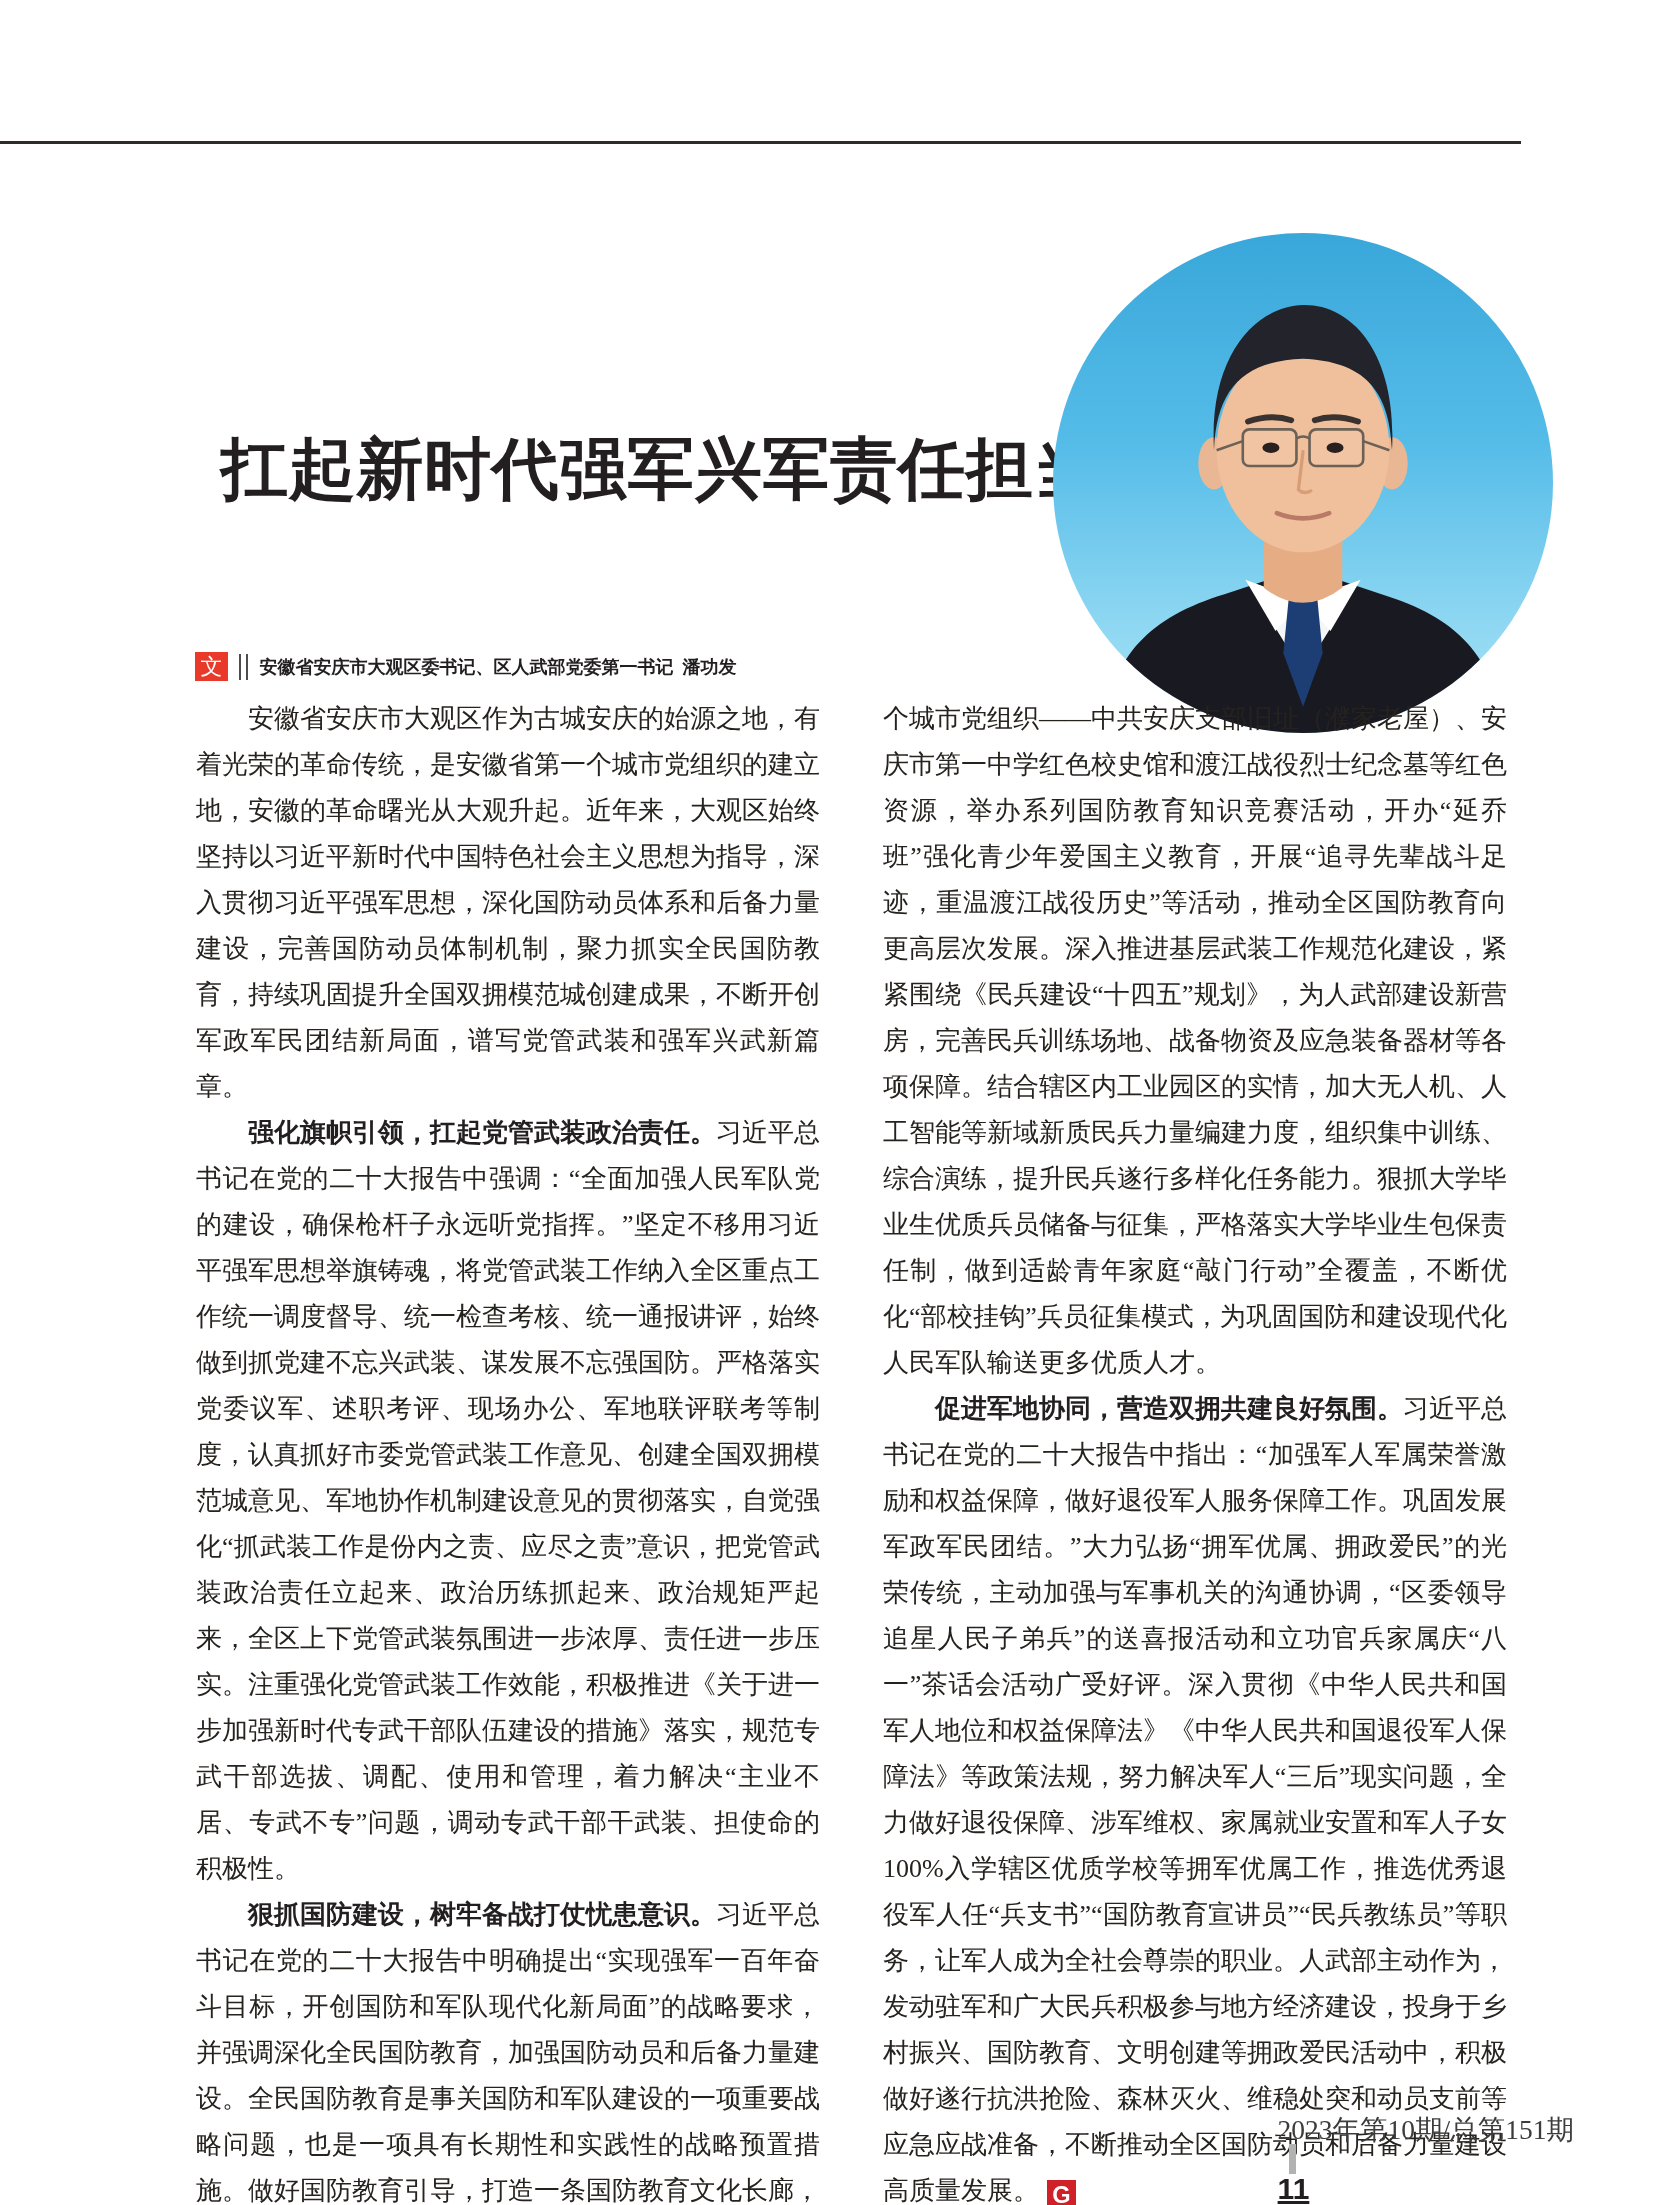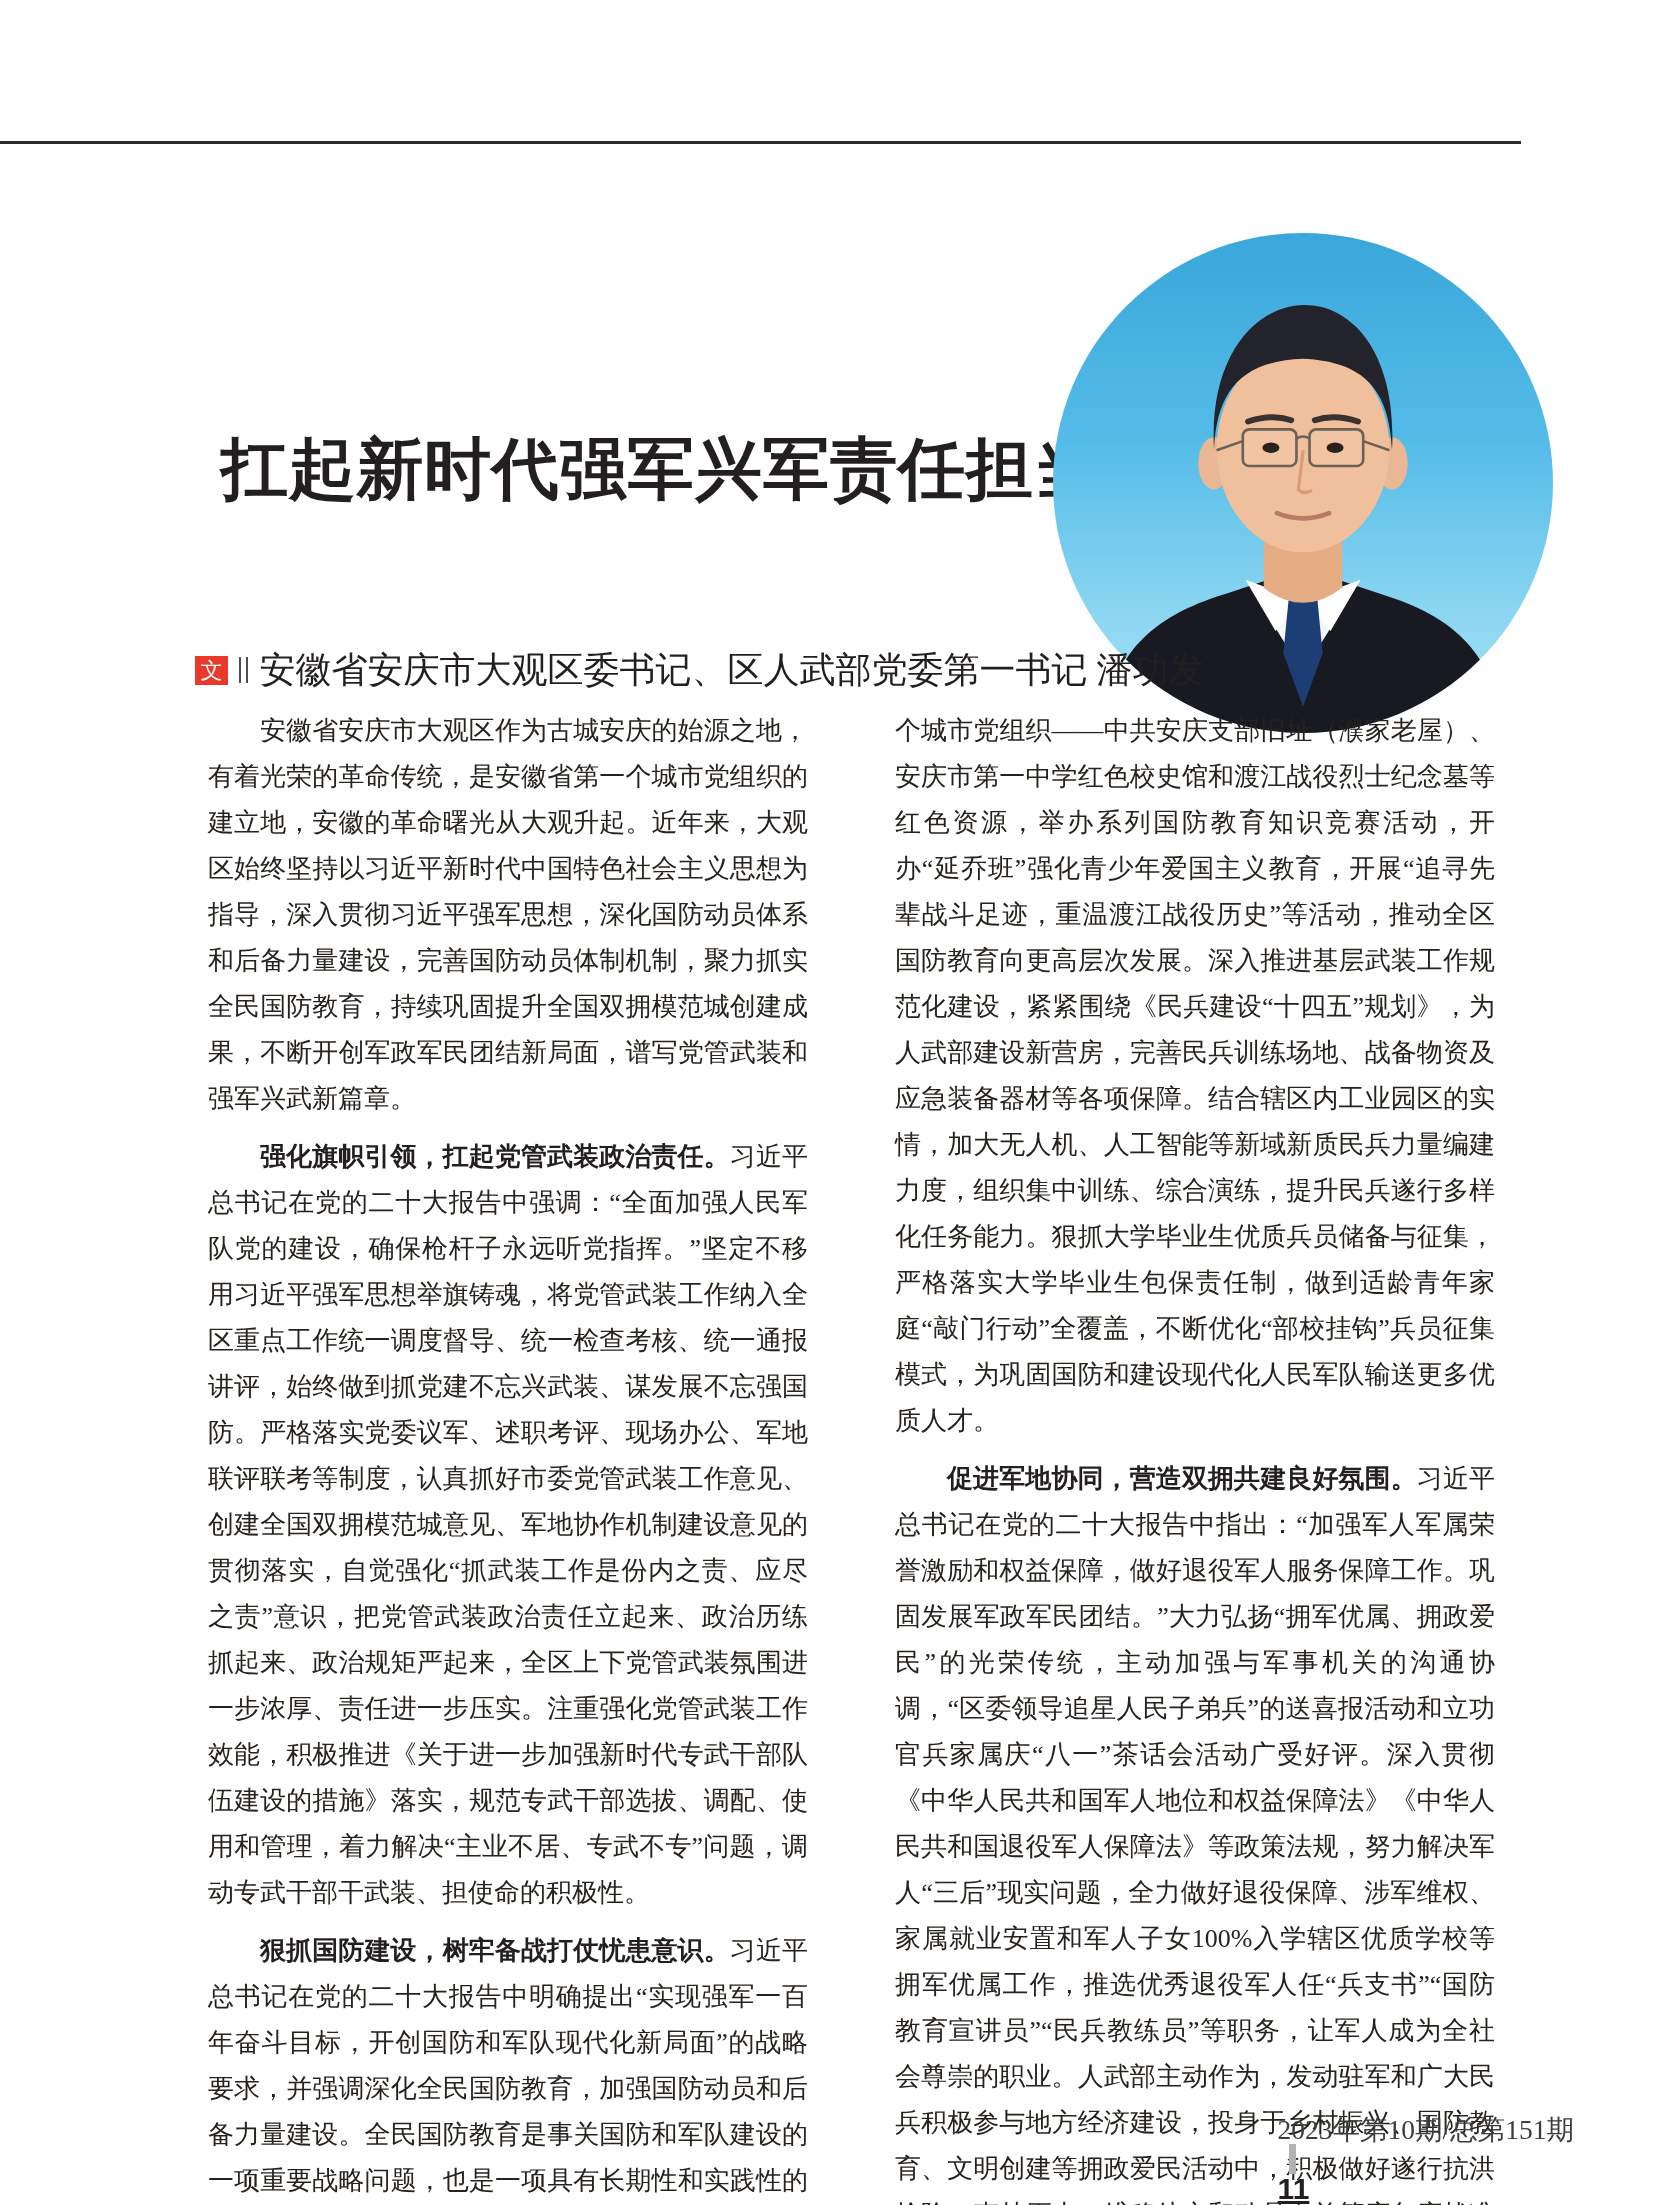--- a/index.html
+++ b/index.html
@@ -14,29 +14,29 @@
 
   .portrait{position:absolute;left:1053px;top:233px;width:500px;height:500px;border-radius:50%;
             overflow:hidden;background:linear-gradient(180deg,#39a7da 0%,#55bce8 42%,#8ed7f2 78%,#aae4f6 100%);}
   .portrait svg{position:absolute;left:0;top:0;width:100%;height:100%;display:block;}
 
   .byline{position:absolute;left:195px;top:652px;display:flex;align-items:center;}
   .wen-box{width:33px;height:29px;background:#e8392b;color:#ffffff;text-align:center;
            font-family:"Liberation Sans",sans-serif;font-size:22px;line-height:29px;font-weight:400;}
   .byline-sep{margin:0 11.8px 0 10.5px;width:5.2px;height:26px;
               border-left:2.6px solid #4d4d4f;border-right:2.6px solid #4d4d4f;}
-  .byline-text{font-family:"Liberation Sans",sans-serif;font-weight:400;font-size:36px;
+  .byline-text{font-family:"Liberation Sans",sans-serif;font-weight:700;font-size:18px;
                line-height:1;color:#231f20;}
   .byline-name{margin-left:9px;}
 
   .col{position:absolute;top:696px;width:624px;font-size:26px;line-height:46px;
        text-align:justify;text-justify:inter-ideograph;}
   .col-left{left:196px;}
   .col-right{left:883px;}
-  .para{margin:12px;text-indent:2em;}
+  .para{margin:0;text-indent:2em;}
   .para.no-indent{text-indent:0;}
   .lead{font-family:Liberation Serif, serif;font-weight:700;color:#231f20;}
 
   .end-mark{display:inline-block;width:29px;height:30px;margin-left:7.9px;background:#cf2127;
             color:#ffffff;font-family:"Liberation Sans",sans-serif;font-weight:700;
             font-size:23.6px;line-height:30px;text-align:center;vertical-align:-3.9px;text-indent:0;}
 
   .editor-note{position:absolute;left:883px;top:2063px;width:624px;text-align:right;
                font-style:italic;font-size:26px;line-height:1;color:#2b2b2b;}
 

